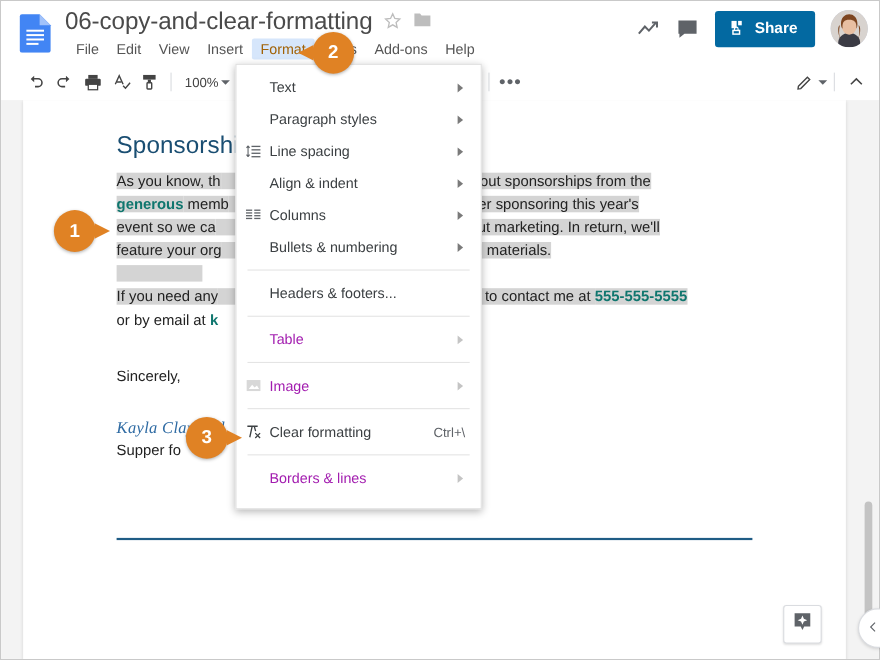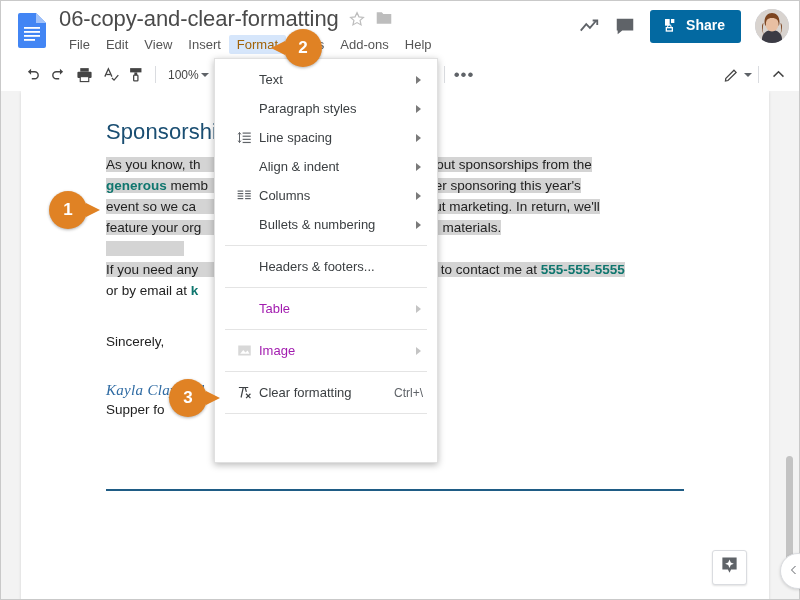--- a/index.html
+++ b/index.html
@@ -145,21 +145,21 @@
     position: absolute; left: 213px; top: 57px;
     width: 224px; height: 405px;
     background: #ffffff;
     border: 1px solid #e0e0e0;
     box-shadow: 0 2px 7px rgba(0,0,0,0.28);
     padding: 6px 0;
     z-index: 40;
   }
   .mrow {
     position: relative; display: flex; align-items: center;
-    height: 29px; padding: 0 12px 0 18px; cursor: pointer;
+    height: 29px; padding: 0 12px 0 4px; cursor: pointer;
   }
   .mrow .mico { width: 22px; display:flex; align-items:center; justify-content:center;}
   .mrow .mlbl { font-size: 13px; color: #3c4043; margin-left: 4px; white-space: nowrap;}
   .mrow.disabled .mlbl { color: #a21caf; }
   .mrow .arrow {
     position: absolute; right: 16px;
     width: 0; height: 0;
     border-top: 4px solid transparent;
     border-bottom: 4px solid transparent;
     border-left: 5px solid #7a7a7a;
@@ -488,20 +488,25 @@
           <path d="M3 4h15M10 4l-3.5 16M13 4l2 7" stroke="#3c4043" stroke-width="1.9" fill="none"></path>
           <path d="M14.5 14l7 7M21.5 14l-7 7" stroke="#3c4043" stroke-width="1.9" fill="none"></path>
         </svg>
       </span>
       <span class="mlbl">Clear formatting</span>
       <span class="shortcut">Ctrl+\</span>
     </div>
 
     <div class="msep"></div>
 
+    <div class="mrow disabled">
+      <span class="mico"></span>
+      <span class="mlbl">Borders &amp; lines</span>
+      <span class="arrow"></span>
+    </div>
   </div>
 
   <div class="callout" style="left:48px; top:190px;">
     <span class="tail tail-right"></span>
     <span>1</span>
   </div>
 
   <div class="callout" style="left:283px; top:28px;">
     <span class="tail tail-left"></span>
     <span>2</span>

